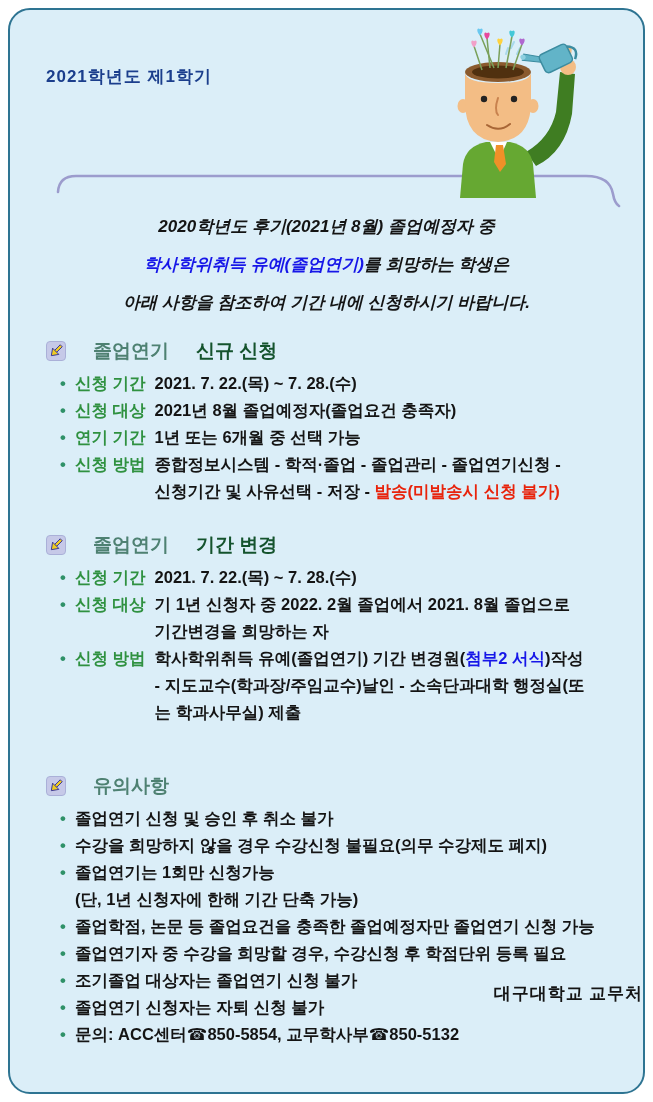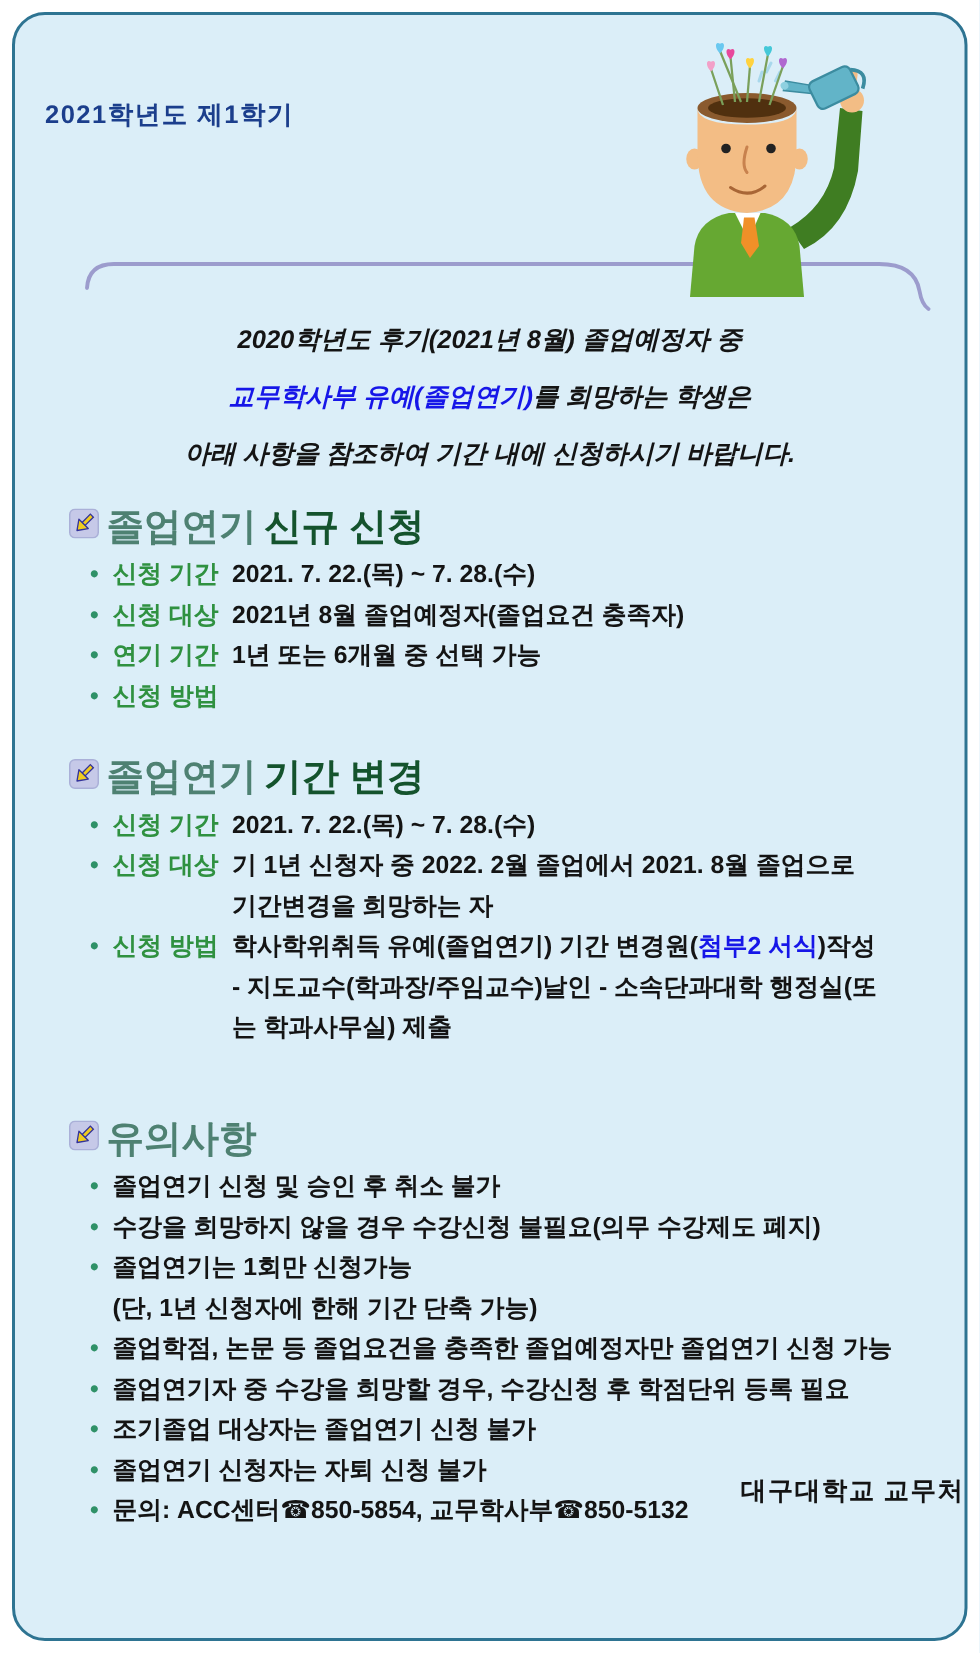--- a/index.html
+++ b/index.html
@@ -5,35 +5,35 @@
   html,body{margin:0;padding:0;}
   body{
     width:653px;height:1102px;background:#ffffff;position:relative;
     font-family:"Liberation Sans","DejaVu Sans",sans-serif;font-weight:700;
   }
   .board{
     position:absolute;left:8px;top:8px;right:8px;bottom:8px;
     background:#dbeef8;border:2px solid #2e7492;border-radius:22px;overflow:hidden;
   }
   .term{
-    position:absolute;left:20px;top:55px;font-size:17px;letter-spacing:1px;color:#1b3e8c;
+    position:absolute;left:36px;top:55px;font-size:17px;letter-spacing:1px;color:#1b3e8c;
   }
   .main-title{
     position:absolute;left:36px;top:100px;font-size:23px;letter-spacing:.5px;color:#e8230b;
   }
   .divider{position:absolute;left:32px;top:156px;width:590px;height:48px;}
   .illustration{position:absolute;left:400px;top:16px;width:192px;height:172px;}
   .intro{
     position:absolute;left:0;right:0;top:198px;text-align:center;
     font-size:17px;line-height:38px;color:#141414;font-style:italic;
   }
   .sections{position:absolute;left:36px;top:327px;right:18px;}
   .section + .section{margin-top:26px;}
   .section:nth-child(3){margin-top:46px;}
-  .sec-heading{display:flex;gap:5px;font-size:25px;line-height:28px;margin-bottom:5px;}
+  .sec-heading{display:flex;align-items:center;gap:27px;font-size:19px;line-height:28px;margin-bottom:5px;}
   .sec-icon{width:20px;height:20px;flex:none;display:inline-block;}
   .sec-teal{color:#4e8172;}
   .sec-red{color:#14532d;}
   .bullets{margin-left:14px;}
   .bullet{display:flex;align-items:flex-start;font-size:16.5px;line-height:27px;}
   .marker{flex:none;width:15px;color:#2f9168;}
   .b-label{flex:none;color:#2f9140;margin-right:9px;white-space:nowrap;}
   .b-text{white-space:pre-line;color:#141414;}
   .c-black{color:#141414;}
   .c-red{color:#e8230b;}
@@ -107,21 +107,21 @@
         <path transform="translate(90,16)" d="M0 3.6 C-4.2 -0.6 -2.9 -5 0 -2.8 C2.9 -5 4.2 -0.6 0 3.6 Z" fill="#ffd23e"></path>
         <path transform="translate(102,8)" d="M0 3.6 C-4.2 -0.6 -2.9 -5 0 -2.8 C2.9 -5 4.2 -0.6 0 3.6 Z" fill="#44c8d8"></path>
         <path transform="translate(112,16)" d="M0 3.6 C-4.2 -0.6 -2.9 -5 0 -2.8 C2.9 -5 4.2 -0.6 0 3.6 Z" fill="#b068d0"></path>
         <path transform="translate(70,6)" d="M0 3.6 C-4.2 -0.6 -2.9 -5 0 -2.8 C2.9 -5 4.2 -0.6 0 3.6 Z" fill="#6ac8f0"></path>
       </g>
     </g>
   </svg>
 
   <div class="intro">
       <div><span class="c-black">2020학년도 후기(2021년 8월) 졸업예정자 중</span></div>
-      <div><span class="c-blue">교무학사부 유예(졸업연기)</span><span class="c-black">를 희망하는 학생은</span></div>
+      <div><span class="c-blue">학사학위취득 유예(졸업연기)</span><span class="c-black">를 희망하는 학생은</span></div>
       <div><span class="c-black">아래 사항을 참조하여 기간 내에 신청하시기 바랍니다.</span></div>
     </div>
 
   <div class="sections">
       <div class="section">
         <div class="sec-heading">
   <span class="sec-icon"><svg width="20" height="20" viewBox="0 0 20 20">
               <rect x="0.5" y="0.5" width="19" height="19" rx="3.5" fill="#c6c9e8" stroke="#aab0d8"></rect>
               <g transform="rotate(45 10 10)">
                 <rect x="8.6" y="2.6" width="2.8" height="8" fill="#f0cc20" stroke="#33339a" stroke-width="0.9"></rect>
@@ -143,20 +143,22 @@
             <span class="b-text"><span class="c-black">2021년 8월 졸업예정자(졸업요건 충족자)</span></span>
           </div>
           <div class="bullet">
             <span class="marker">•</span>
             <span class="b-label">연기 기간</span>
             <span class="b-text"><span class="c-black">1년 또는 6개월 중 선택 가능</span></span>
           </div>
           <div class="bullet">
             <span class="marker">•</span>
             <span class="b-label">신청 방법</span>
+            <span class="b-text"><span class="c-black">종합정보시스템 - 학적·졸업 - 졸업관리 - 졸업연기신청 -
+신청기간 및 사유선택 - 저장 - </span><span class="c-red">발송(미발송시 신청 불가)</span></span>
           </div>
         </div>
       </div>
       <div class="section">
         <div class="sec-heading">
   <span class="sec-icon"><svg width="20" height="20" viewBox="0 0 20 20">
               <rect x="0.5" y="0.5" width="19" height="19" rx="3.5" fill="#c6c9e8" stroke="#aab0d8"></rect>
               <g transform="rotate(45 10 10)">
                 <rect x="8.6" y="2.6" width="2.8" height="8" fill="#f0cc20" stroke="#33339a" stroke-width="0.9"></rect>
                 <polygon points="5.6,10.4 14.4,10.4 10,16.6" fill="#f0cc20" stroke="#33339a" stroke-width="0.9" stroke-linejoin="round"></polygon>

